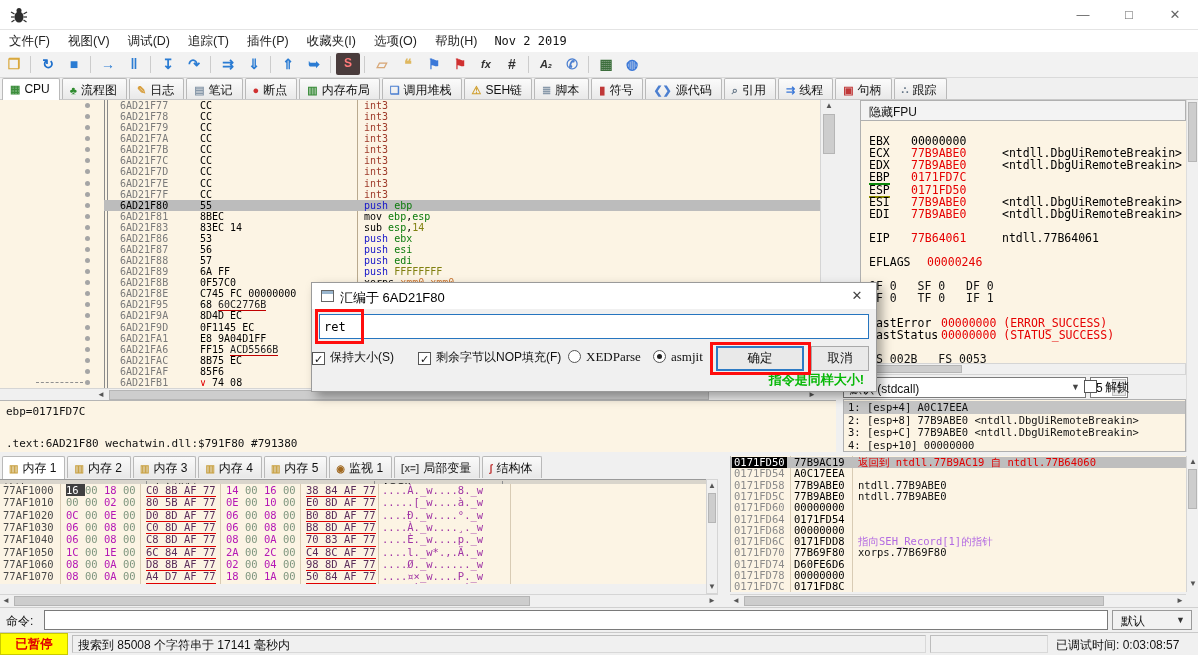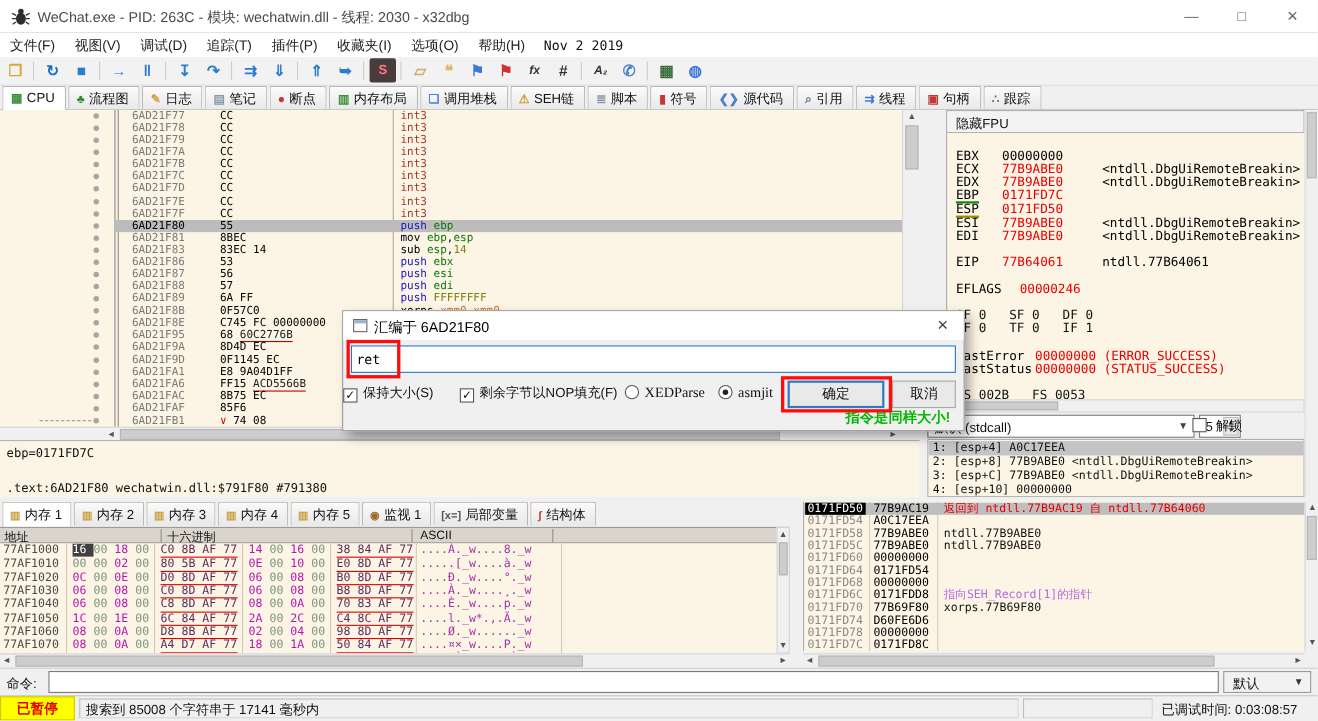--- a/index.html
+++ b/index.html
@@ -70,21 +70,21 @@
   #right-vscroll{position:absolute;left:1186px;top:100px;width:12px;height:352px;background:#F0F0F0;border-left:1px solid #DDD}
   
   #mid-splitter{position:absolute;left:0;top:452px;width:1198px;height:4px;background:#F0F0F0}
   
   #dump-tabs{position:absolute;left:0;top:456px;width:718px;height:23px;background:#F0F0F0}
   .dtab{display:inline-block;height:22px;margin-left:2px;padding:3px 8px 0 6px;font-size:12px;background:linear-gradient(#FAFAFA,#E8E8E8);border:1px solid #B9B9B9;border-bottom:none;border-radius:2px 2px 0 0;white-space:nowrap}
   .dtab.active{background:#FFF;height:23px}
   #dump-header{position:absolute;left:0;top:479px;width:718px;height:15px;background:#D9D5CC;border:1px solid #9A9A9A;border-left:none;font-size:11px}
   .dh-label{position:absolute;top:1px}
   .dh-div{position:absolute;top:1px;width:1px;height:12px;background:#8F8F8F}
-  #dump-body{position:absolute;left:0;top:494px;width:706px;height:100px;background:#FCF4E4;overflow:hidden}
+  #dump-body{position:absolute;left:0;top:484px;width:706px;height:100px;background:#FCF4E4;overflow:hidden}
   .dump-row{position:absolute;left:0;width:706px;height:12.35px;font-family:"DejaVu Sans Mono",monospace;font-size:10.5px;line-height:12.35px;white-space:pre}
   .dm-addr{position:absolute;left:3px;color:#4A4A4A}
   .dm-g{position:absolute}
   .gu{border-bottom:1px solid #E00000}
   .b0{color:#7E957E}.b1{color:#B517B5}.gu .b1{color:#5A2D5A}
   .bsel{background:#404040;color:#FFF !important}
   .dm-asc{position:absolute;left:382px;color:#A035A5}
   .dm-div{position:absolute;top:0;width:1px;height:100px;background:#D8CBB4}
   
   #stack{position:absolute;left:730px;top:456px;width:456px;height:136px;background:#FCF4E4;border-left:1px solid #B0B0B0;overflow:hidden}
@@ -135,21 +135,20 @@
     <circle cx="9" cy="4.5" r="2.5" fill="#2D2D2D"></circle>
     <g stroke="#2D2D2D" stroke-width="1.2">
       <line x1="4.5" y1="8" x2="1" y2="6"></line>
         <line x1="4.5" y1="11" x2="1" y2="11"></line>
         <line x1="4.5" y1="14" x2="1.5" y2="16"></line>
       <line x1="13.5" y1="8" x2="17" y2="6"></line>
         <line x1="13.5" y1="11" x2="17" y2="11"></line>
         <line x1="13.5" y1="14" x2="16.5" y2="16"></line>
     </g>
   </svg>
-  <span id="title-text">WeChat.exe - PID: 263C - 模块: wechatwin.dll - 线程: 2030 - x32dbg</span>
   <div id="win-controls">
       <div class="wbtn" style="right: 92px;">—</div>
       <div class="wbtn" style="right: 46px;">□</div>
       <div class="wbtn" style="right: 0px;">✕</div>
     </div>
 </div>
 
 <div id="menubar">
   <span id="menu-items"><span class="mitem">文件(F)</span><span class="mitem">视图(V)</span><span class="mitem">调试(D)</span><span class="mitem">追踪(T)</span><span class="mitem">插件(P)</span><span class="mitem">收藏夹(I)</span><span class="mitem">选项(O)</span><span class="mitem">帮助(H)</span></span><span id="builddate">Nov 2 2019</span>
 </div>

